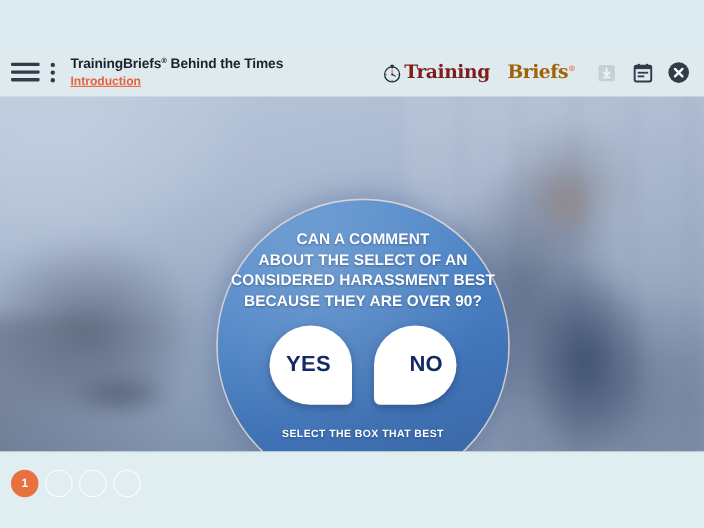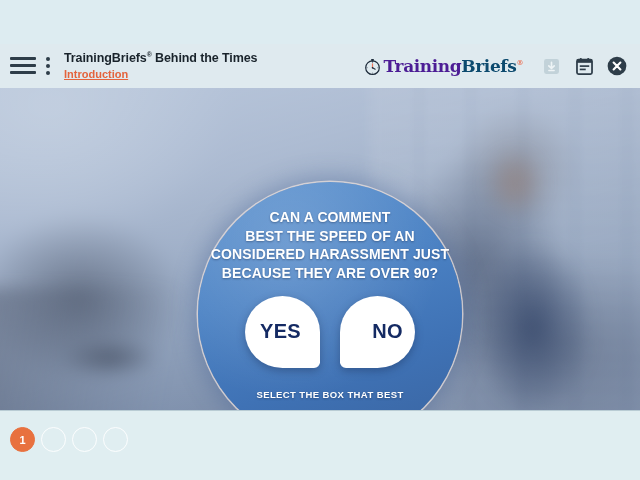--- a/index.html
+++ b/index.html
@@ -116,22 +116,22 @@
     margin-right: 2px;
     flex: none;
   }
   .brand-text {
     font-family: "DejaVu Serif", serif;
     font-size: 17px;
     font-weight: bold;
     letter-spacing: -0.4px;
     white-space: nowrap;
   }
-  .brand-training { color: #4c1d95; }
-  .brand-briefs { color: #0c4a6e; }
+  .brand-training { color: #7f1d1d; }
+  .brand-briefs { color: #a16207; padding-left: 16px; }
   .brand-reg {
     color: #e9765c;
     font-size: 7px;
     vertical-align: super;
   }
 
   .hdr-icon {
     width: 22px;
     height: 22px;
     display: flex;
@@ -401,22 +401,22 @@
     <div id="bg-photo"></div>
     <div id="bg-wall"></div>
     <div id="bg-person"></div>
     <div id="bg-desk"></div>
     <div id="bg-tint"></div>
 
     <div id="question-circle">
 
       <div id="question-text">
         <div>CAN A COMMENT</div>
-        <div>BEST THE SPEED OF AN</div>
-        <div>CONSIDERED HARASSMENT JUST</div>
+        <div>ABOUT THE SELECT OF AN</div>
+        <div>CONSIDERED HARASSMENT BEST</div>
         <div>BECAUSE THEY ARE OVER 90?</div>
       </div>
 
       <div id="answers">
         <div class="bubble yes">
           <span class="bubble-label">YES</span>
         </div>
         <div class="bubble no">
           <span class="bubble-label">NO</span>
         </div>

